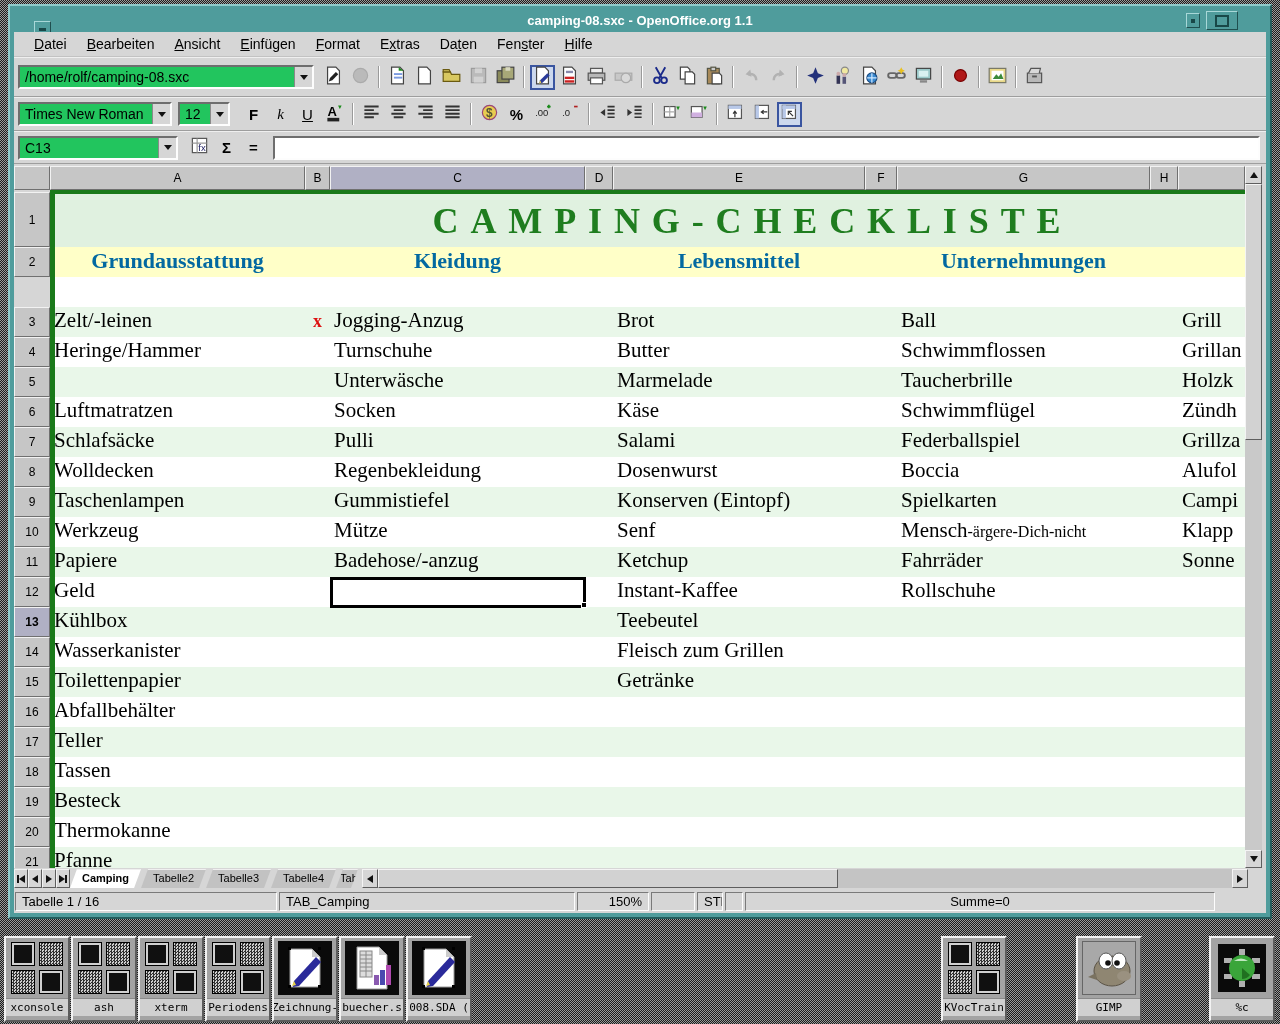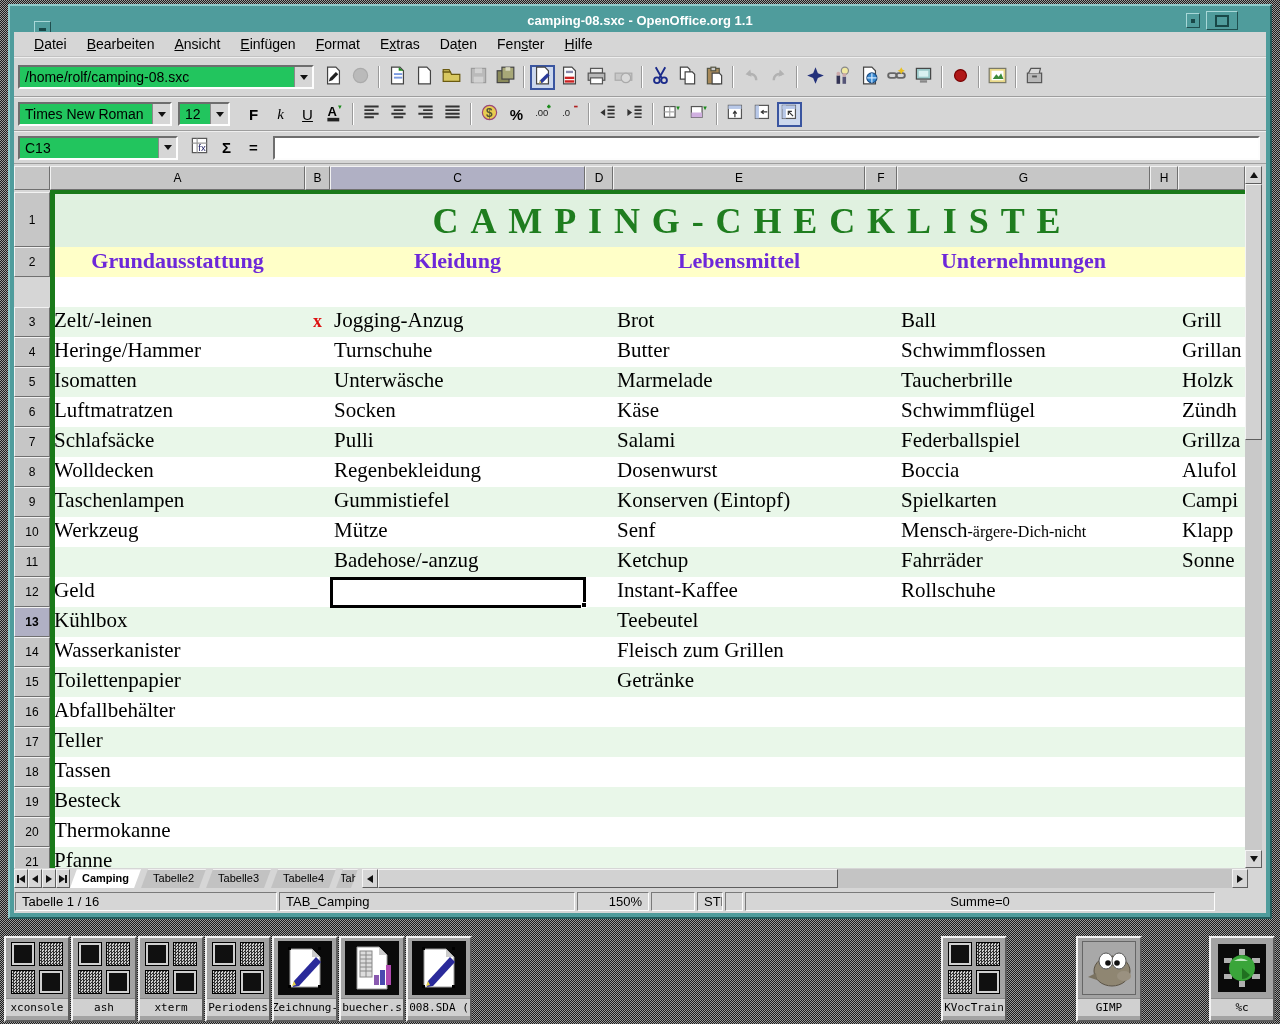--- a/index.html
+++ b/index.html
@@ -77,21 +77,21 @@
   #row-headers { left:14px; top:190px; width:36px; height:678px; overflow:hidden; }
 
   #sheet { left:50px; top:190px; width:1195px; height:678px; overflow:hidden; background:#fff; }
   .srow { position:absolute; left:0; width:1195px; }
   .cell { position:absolute; white-space:nowrap; overflow:visible;
     font-family:"Liberation Serif","DejaVu Serif",serif; font-size:21px; color:#000;
     padding:1px 0 0 4px; }
   #sheet-title { font-family:"Liberation Serif","DejaVu Serif",serif; font-weight:bold;
     color:#1f7d1f; font-size:36px; letter-spacing:0.33em; text-align:center; }
   .sec-hdr { position:absolute; font-family:"Liberation Serif","DejaVu Serif",serif;
-    font-weight:bold; font-size:22px; color:#6d28d9; text-align:center; top:1px; }
+    font-weight:bold; font-size:22px; color:#0369a1; text-align:center; top:1px; }
   #green-border-left { left:50px; top:190px; width:5px; height:678px; background:#1a7a1a; }
   #green-border-top  { left:50px; top:190px; width:1195px; height:4px; background:#1a7a1a; }
   #sel-cell { left:330px; top:577px; width:256px; height:31px; border:3px solid #000; background:#fff; }
   #sel-handle { left:581px; top:602px; width:6px; height:6px; background:#000; border:1px solid #fff; }
   .small-suffix { font-size:16px; }
   #marker-b3 { position:absolute; color:#dd1111; font-weight:bold;
     font-family:"Liberation Serif",serif; font-size:18px; }
 
   
   .sb { background:#c9c9c9; }
@@ -556,26 +556,26 @@
     <div class="srow" style="top: 627px; height: 30px; background: rgb(255, 255, 255);"></div>
     <div class="srow" style="top: 657px; height: 30px; background: rgb(233, 247, 233);"></div>
     <div id="sheet-title" style="position: absolute; left: 280px; top: 10px; width: 845px;">CAMPING-CHECKLISTE</div>
     <div class="sec-hdr" style="left: 0px; width: 255px; top: 58px;">Grundausstattung</div>
     <div class="sec-hdr" style="left: 280px; width: 255px; top: 58px;">Kleidung</div>
     <div class="sec-hdr" style="left: 563px; width: 252px; top: 58px;">Lebensmittel</div>
     <div class="sec-hdr" style="left: 847px; width: 253px; top: 58px;">Unternehmungen</div>
     <div id="marker-b3" style="left: 263px; top: 121px;">x</div>
     <div class="cell" style="left: 0px; top: 117px; width: 255px; height: 30px;">Zelt/-leinen</div>
     <div class="cell" style="left: 0px; top: 147px; width: 255px; height: 30px;">Heringe/Hammer</div>
-    <div class="cell" style="left: 0px; top: 177px; width: 255px; height: 30px;">Isomatten</div>
     <div class="cell" style="left: 0px; top: 207px; width: 255px; height: 30px;">Luftmatratzen</div>
     <div class="cell" style="left: 0px; top: 237px; width: 255px; height: 30px;">Schlafsäcke</div>
     <div class="cell" style="left: 0px; top: 267px; width: 255px; height: 30px;">Wolldecken</div>
     <div class="cell" style="left: 0px; top: 297px; width: 255px; height: 30px;">Taschenlampen</div>
     <div class="cell" style="left: 0px; top: 327px; width: 255px; height: 30px;">Werkzeug</div>
+    <div class="cell" style="left: 0px; top: 357px; width: 255px; height: 30px;">Papiere</div>
     <div class="cell" style="left: 0px; top: 387px; width: 255px; height: 30px;">Geld</div>
     <div class="cell" style="left: 0px; top: 417px; width: 255px; height: 30px;">Kühlbox</div>
     <div class="cell" style="left: 0px; top: 477px; width: 255px; height: 30px;">Toilettenpapier</div>
     <div class="cell" style="left: 0px; top: 447px; width: 255px; height: 30px;">Wasserkanister</div>
     <div class="cell" style="left: 0px; top: 507px; width: 255px; height: 30px;">Abfallbehälter</div>
     <div class="cell" style="left: 0px; top: 537px; width: 255px; height: 30px;">Teller</div>
     <div class="cell" style="left: 0px; top: 567px; width: 255px; height: 30px;">Tassen</div>
     <div class="cell" style="left: 0px; top: 597px; width: 255px; height: 30px;">Besteck</div>
     <div class="cell" style="left: 0px; top: 627px; width: 255px; height: 30px;">Thermokanne</div>
     <div class="cell" style="left: 0px; top: 657px; width: 255px; height: 30px;">Pfanne</div>

